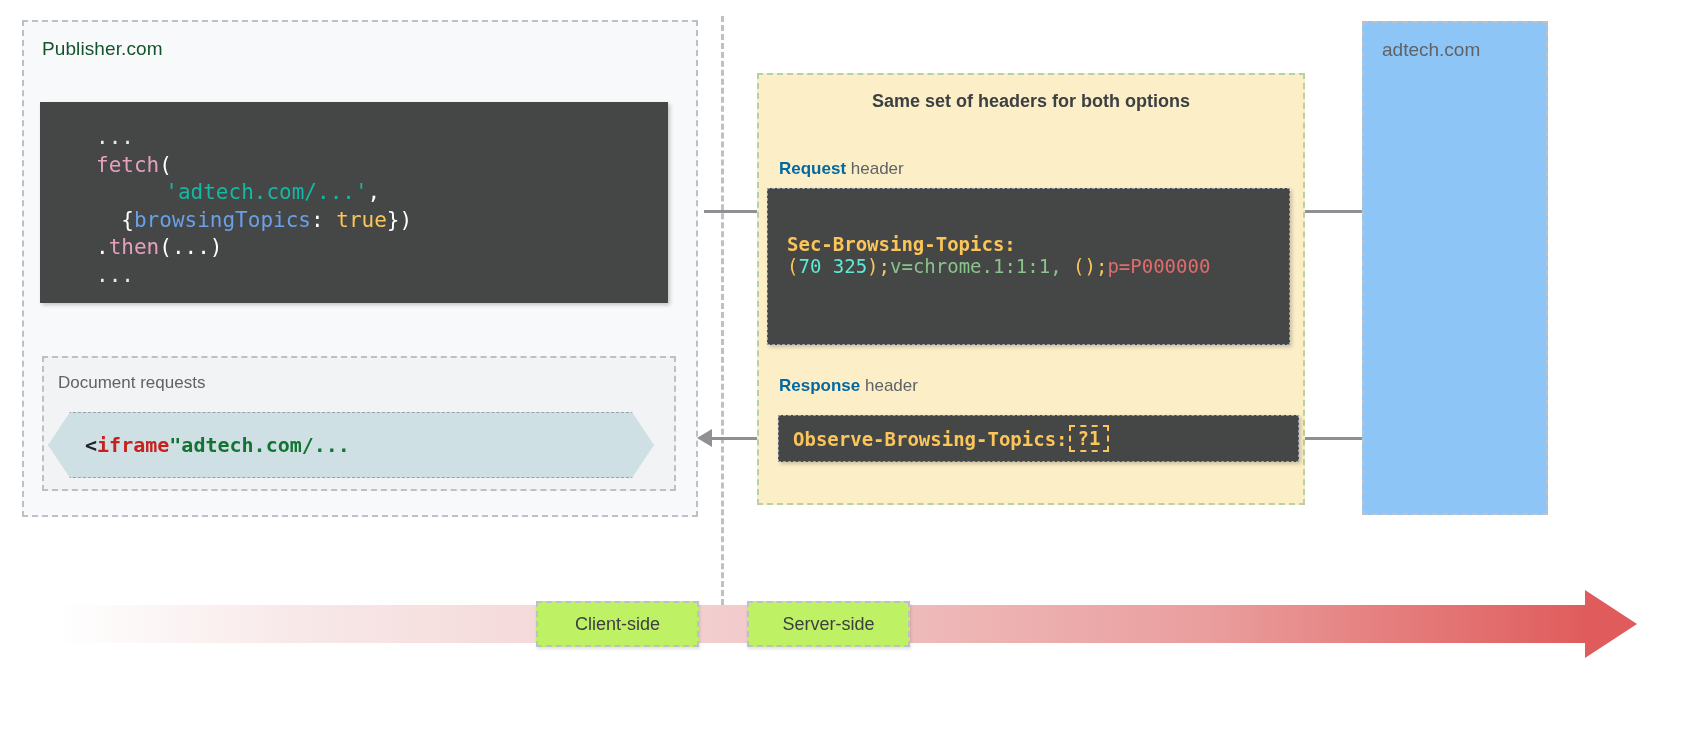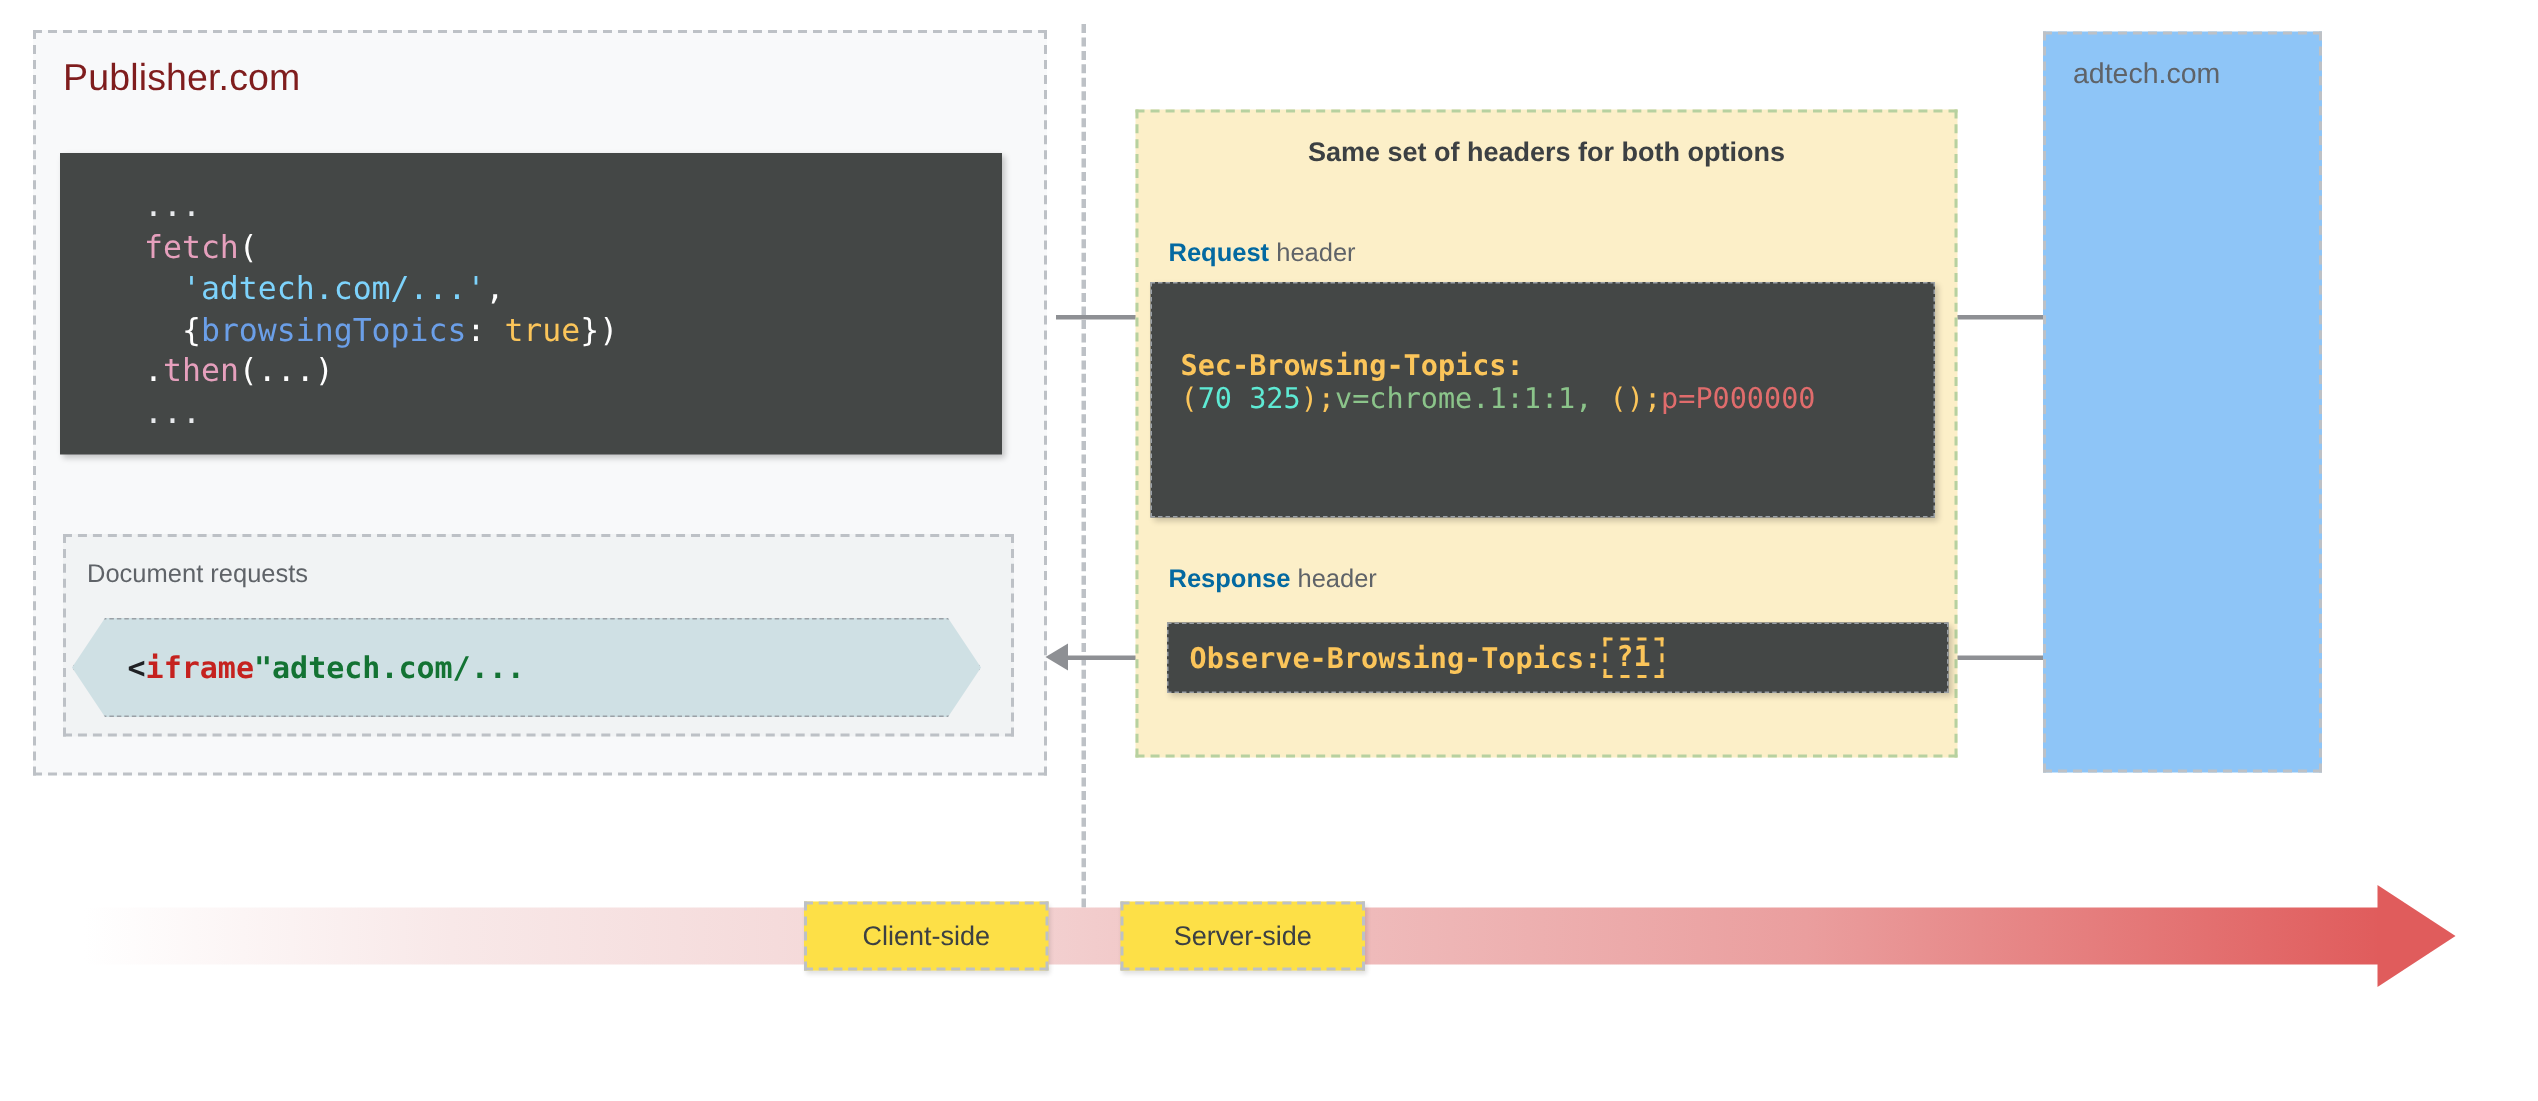--- a/index.html
+++ b/index.html
@@ -28,22 +28,22 @@
     width: 676px;
     height: 497px;
     background: #f8f9fa;
     border: 2px dashed #bdc1c6;
     box-sizing: border-box;
   }
   .publisher-label {
     position: absolute;
     left: 42px;
     top: 38px;
-    font-size: 25px;
-    color: #7f1d1d;
+    font-size: 19px;
+    color: #14532d;
     letter-spacing: 0.1px;
   }
 
   
   .code-block {
     position: absolute;
     left: 40px;
     top: 102px;
     width: 628px;
     height: 201px;
@@ -53,21 +53,21 @@
     font-family: "DejaVu Sans Mono", "Liberation Mono", monospace;
     font-size: 21px;
     line-height: 27.5px;
     padding: 22px 0 0 56px;
     color: #ffffff;
     white-space: pre;
   }
   .tok-dots   { color: #e8eaed; }
   .tok-fn     { color: #e6a0bd; }
   .tok-punct  { color: #ffffff; }
-  .tok-str    { color: #7dd3fc; }
+  .tok-str    { color: #14b8a6; margin-left: 44px; }
   .tok-prop   { color: #6b9fe8; }
   .tok-bool   { color: #fbc55a; }
 
   
   .docreq-group {
     position: absolute;
     left: 42px;
     top: 356px;
     width: 634px;
     height: 135px;
@@ -248,21 +248,21 @@
     top: 590px;
     width: 0; height: 0;
     border-top: 34px solid transparent;
     border-bottom: 34px solid transparent;
     border-left: 52px solid #e05c5c;
   }
   .side-chip {
     position: absolute;
     top: 601px;
     height: 46px;
-    background: #fde047;
+    background: #bef264;
     border: 2px dashed #bdc1c6;
     box-sizing: border-box;
     box-shadow: 1px 2px 3px rgba(0,0,0,0.12);
     display: flex;
     align-items: center;
     justify-content: center;
     font-size: 18px;
     color: #3c4043;
   }
   .chip-client { left: 536px; width: 163px; }

